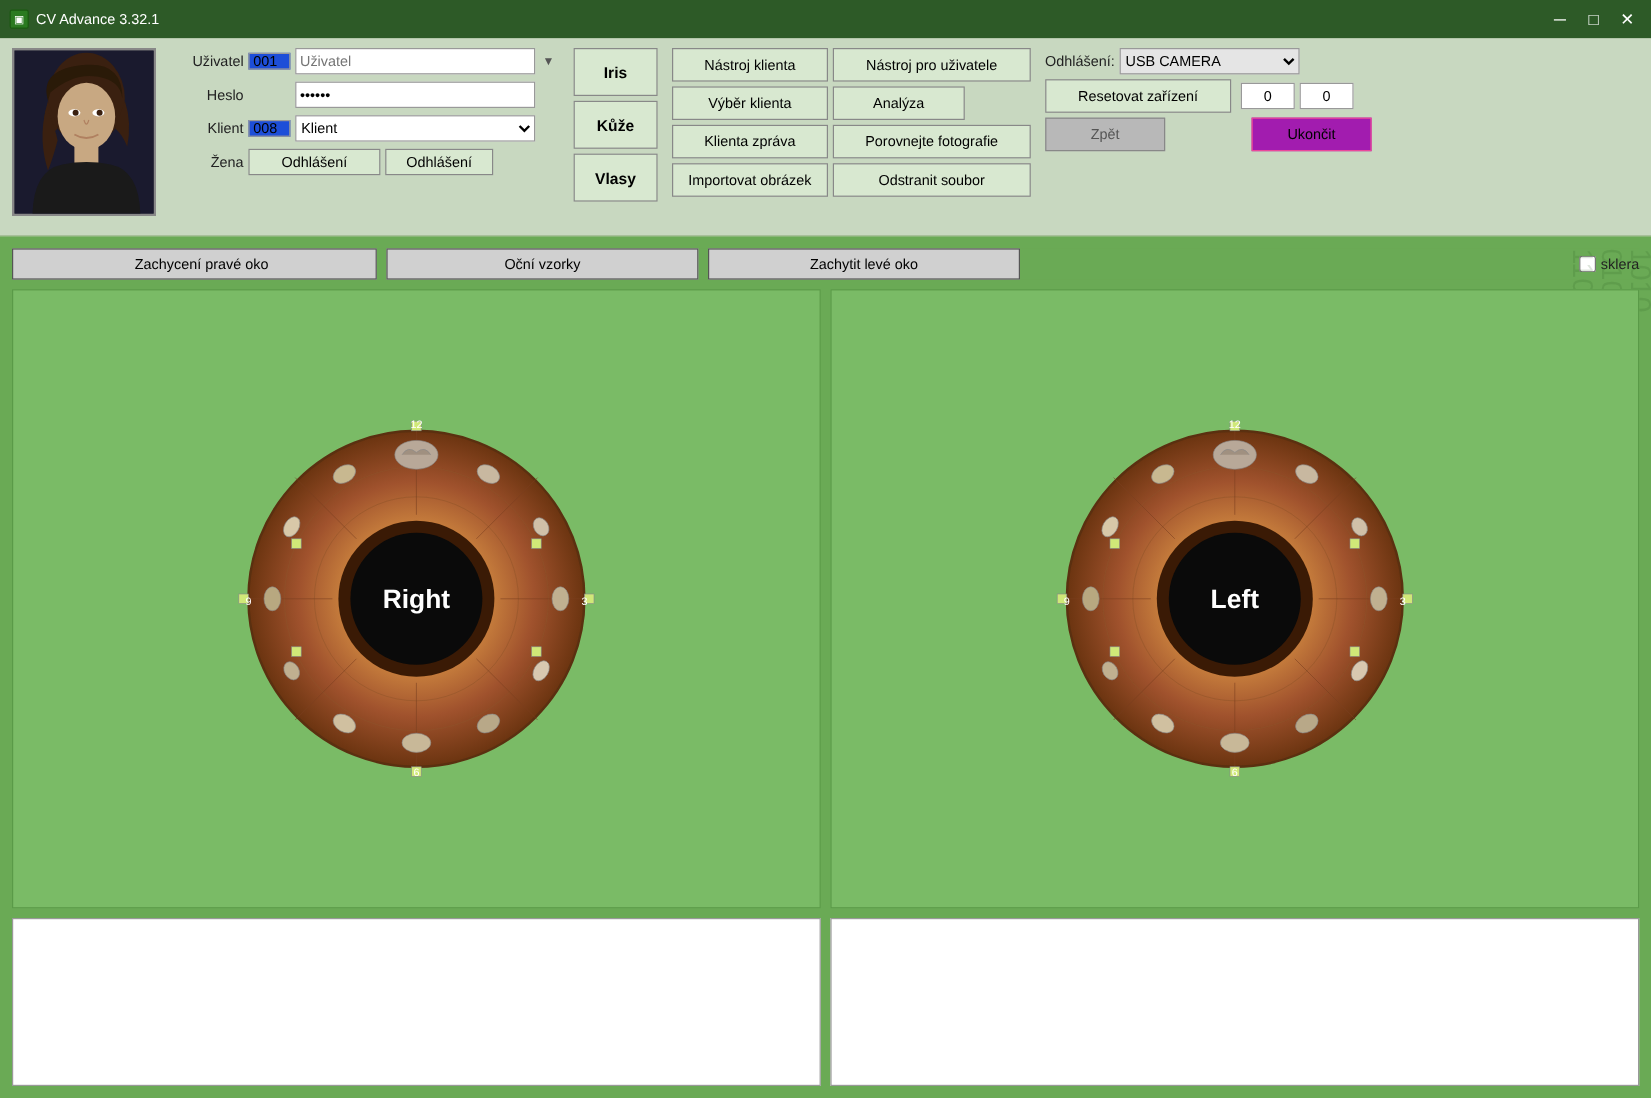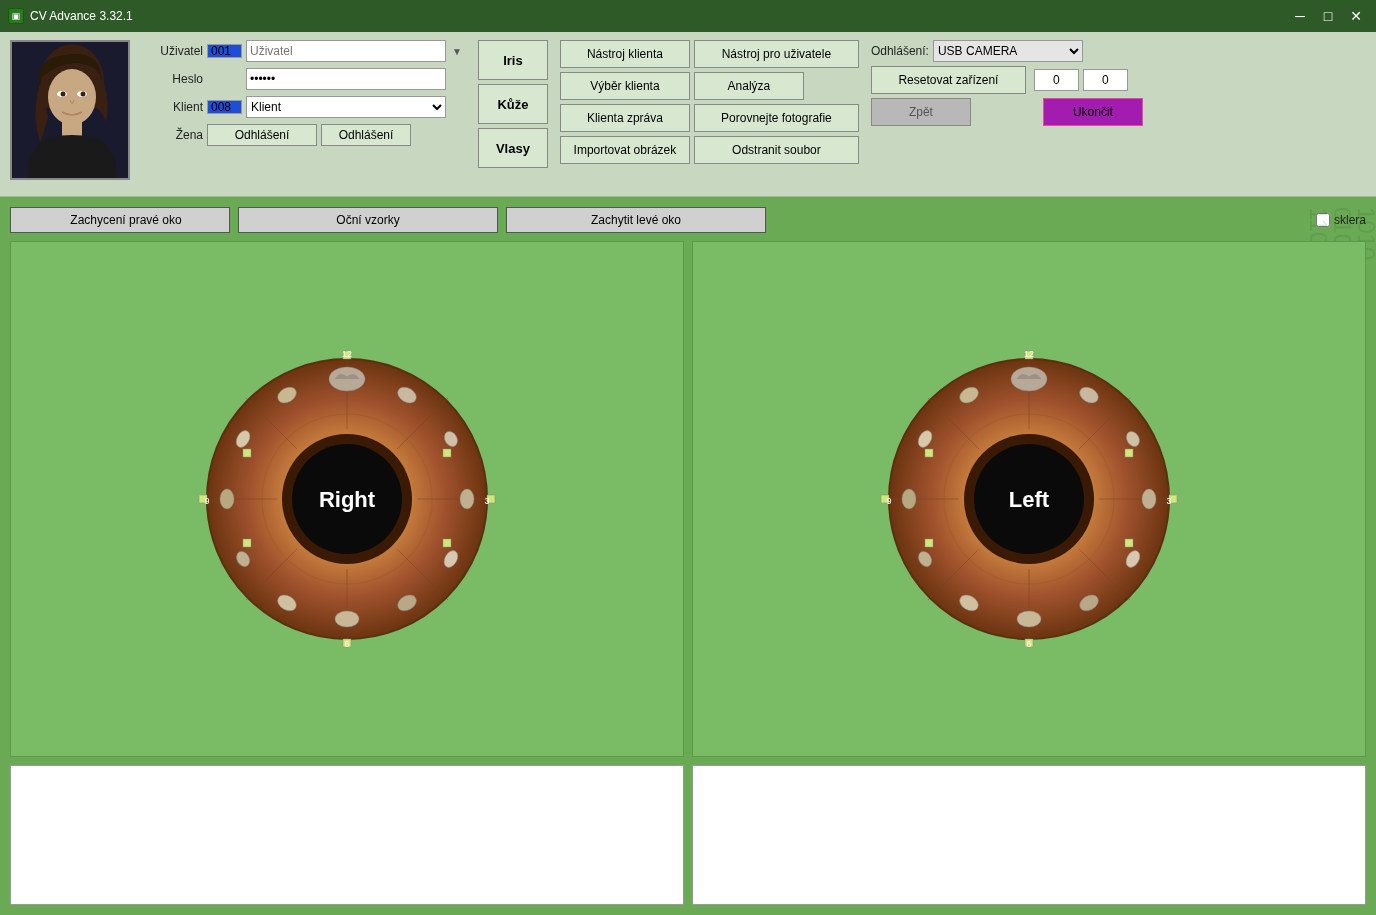--- a/index.html
+++ b/index.html
@@ -449,21 +449,21 @@
 
   </div>
 
   <div class="content-area">
 
     <div class="bg-deco">
       <div style="font-size:24px; opacity:0.5; writing-mode:vertical-rl;">1010<br>0101<br>1100</div>
     </div>
 
     <div class="content-top-bar">
-      <button class="capture-btn" style="width:220px;padding-left:28px;">Zachycení pravé oko</button>
+      <button class="capture-btn" style="width:304px;padding-left:28px;">Zachycení pravé oko</button>
       <button class="capture-btn" style="width:260px;">Oční vzorky</button>
       <button class="capture-btn" style="width:260px;">Zachytit levé oko</button>
       <div class="sklera-row">
         <input type="checkbox" class="sklera-checkbox" style="">
         <span class="sklera-label">sklera</span>
       </div>
     </div>
 
     <div class="eye-panels">
 

